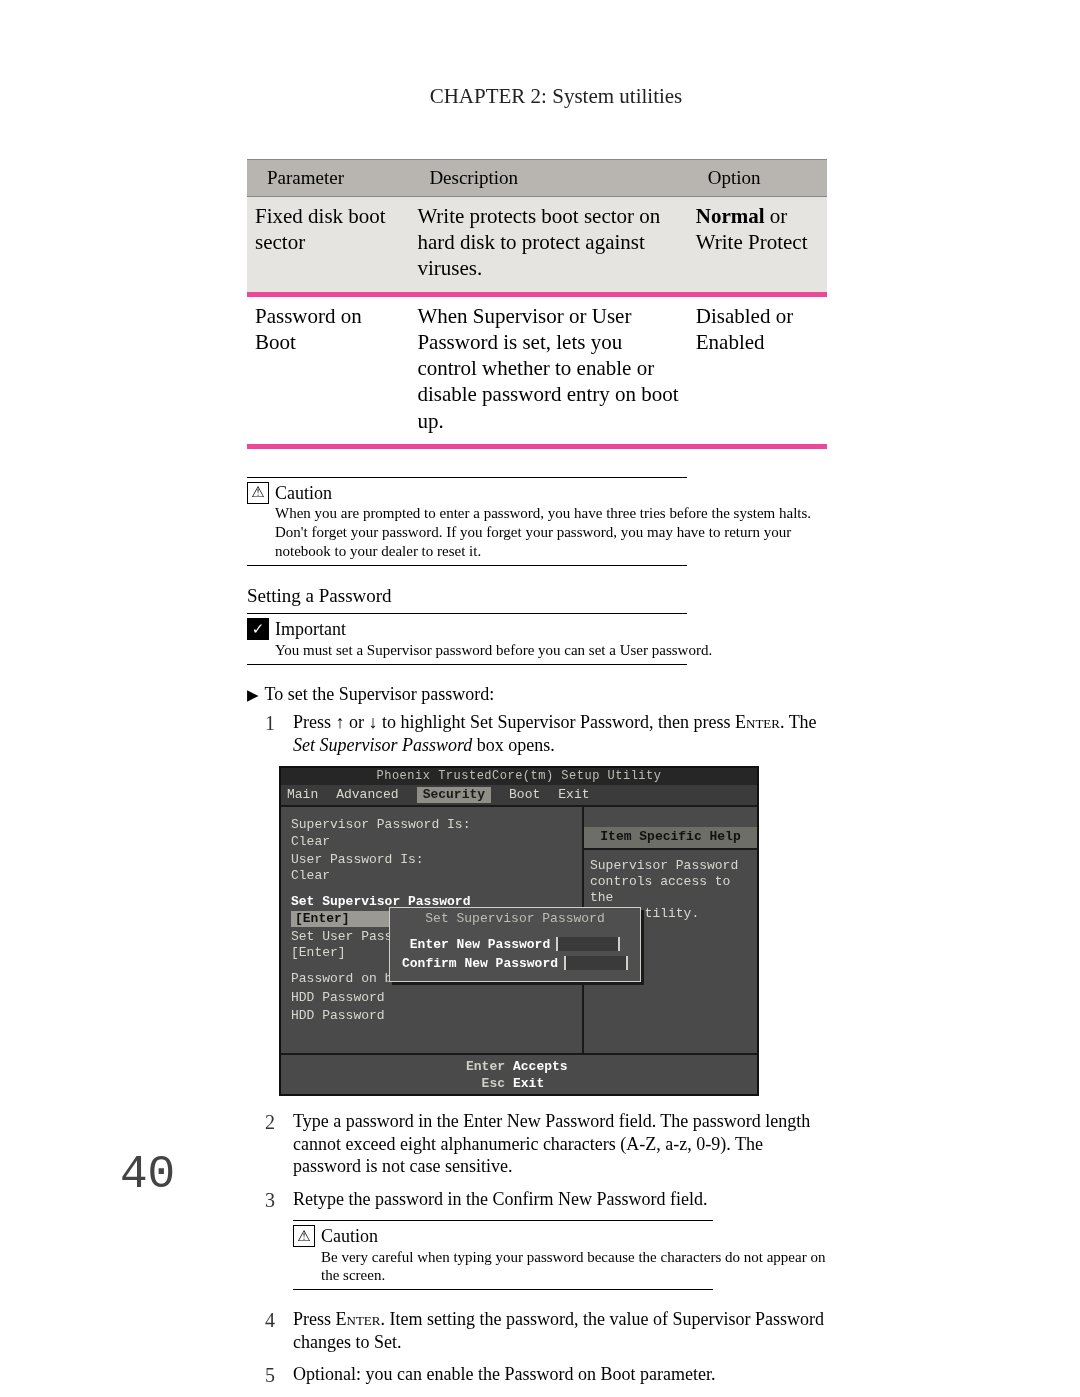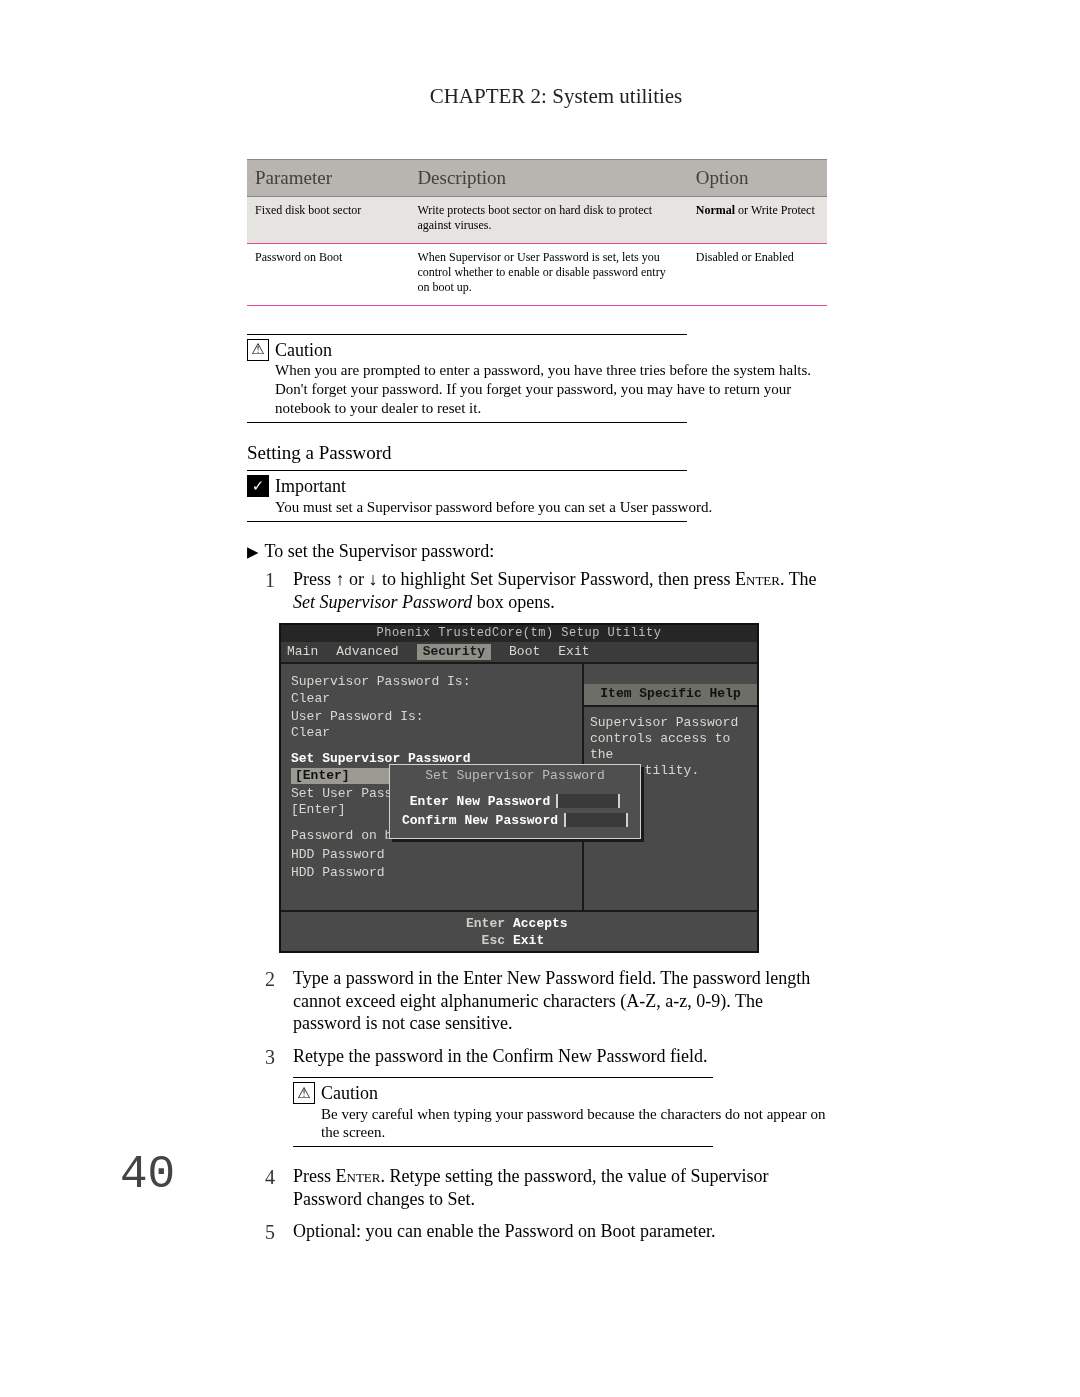--- a/index.html
+++ b/index.html
@@ -32,31 +32,31 @@
   table.param-table {
     width: 100%;
     border-collapse: collapse;
     font-size: 18px;
     margin-bottom: 28px;
   }
   table.param-table th {
     background: #b8b5b0;
     font-weight: normal;
     text-align: left;
-    padding: 6px 8px;
-    color: #404040;
+    padding: 6px 20px;
+    color: #000000;
     font-size: 19px;
     border-top: 1px solid #888;
     border-bottom: 1px solid #888;
   }
   table.param-table td {
     padding: 6px 8px 10px 8px;
     vertical-align: top;
-    font-size: 12px;
-    border-bottom: 1px solid #ec4899;
+    font-size: 21px;
+    border-bottom: 5px solid #ec4899;
     margin-left: 24px;
   }
   table.param-table tr.shaded td { background: #e6e4e0; }
   .bold { font-weight: bold; }
   .note-block {
     margin: 8px 0 18px 0;
     font-size: 15px;
   }
   .note-rule-top { border-top: 1px solid #000; width: 440px; height: 0; margin-bottom: 4px; }
   .note-rule-bot { border-top: 1px solid #000; width: 440px; height: 0; margin-top: 4px; }
@@ -378,21 +378,21 @@
                 <span class="note-text">Be very careful when typing your password because the characters do not appear on the screen.</span>
               </div>
             </div>
             <div class="note-rule-bot"></div>
           </div>
         </span>
       </li>
       <li>
         <span class="num">4</span>
         <span class="body">
-          <span>Press </span><span class="smallcaps">Enter</span><span>. Retype setting the password, the value of Supervisor Password changes to Set.</span>
+          <span>Press </span><span class="smallcaps">Enter</span><span>. Item setting the password, the value of Supervisor Password changes to Set.</span>
         </span>
       </li>
       <li>
         <span class="num">5</span>
         <span class="body">Optional: you can enable the Password on Boot parameter.</span>
       </li>
     </ol>
 
   </div>
 

